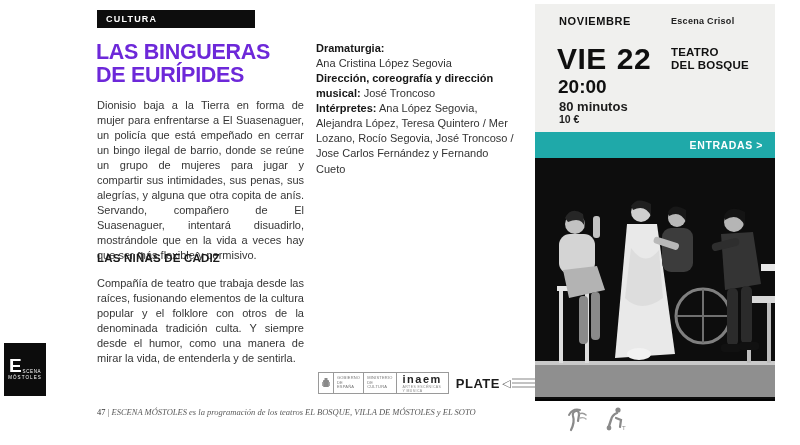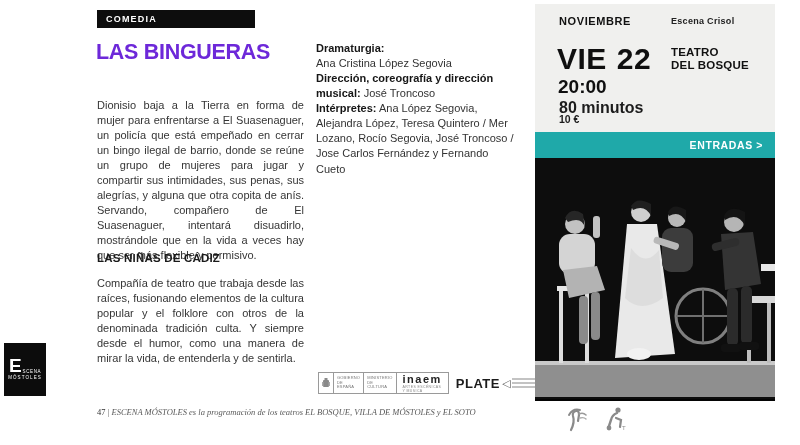--- a/index.html
+++ b/index.html
@@ -86,38 +86,39 @@
 
   
   .event-card{
     left:535px;top:4px;width:240px;height:372px;background:#f0f0ee;
   }
   .card-month{left:24px;top:11px;font-size:11px;font-weight:bold;letter-spacing:0.6px;color:#111;}
   .card-program{left:136px;top:12px;font-size:9px;font-weight:bold;letter-spacing:0.3px;color:#222;}
   .card-day{left:22px;top:38px;font-size:30px;font-weight:bold;color:#0f0f0f;letter-spacing:0.5px;}
   .card-day .daynum{margin-left:10px;}
   .card-time{left:23px;top:72px;font-size:19px;font-weight:bold;color:#0f0f0f;}
-  .card-duration{left:24px;top:95px;font-size:16px;font-weight:bold;color:#1c1c1c;}
+  .card-duration{left:24px;top:95px;font-size:13px;font-weight:bold;color:#1c1c1c;}
   .card-price{left:24px;top:109px;font-size:10.5px;font-weight:bold;color:#1c1c1c;}
   .card-venue{left:136px;top:42px;font-size:11.5px;font-weight:bold;line-height:1.15;color:#111;letter-spacing:0.2px;}
   .tickets-bar{
     left:0;top:128px;width:240px;height:26px;background:#1fa9a9;color:#ffffff;
     font-size:10.5px;font-weight:bold;letter-spacing:0.6px;text-align:right;
     line-height:26px;padding-right:12px;box-sizing:border-box;cursor:pointer;
   }
   .photo-wrap{left:0;top:154px;width:240px;height:241px;background:#0d0d0d;border-bottom:2px solid #050505;}
   .card-icons{left:30px;top:402px;display:flex;gap:14px;align-items:center;}
 </style>
 </head>
 <body>
 
-<div class="abs category-tag">COMEDIA</div>
+<div class="abs category-tag">CULTURA</div>
 
 <div class="abs show-title">
   <span>LAS BINGUERAS</span><br>
+  <span>DE EURÍPIDES</span>
 </div>
 
 <div class="abs synopsis">Dionisio baja a la Tierra en forma de mujer para enfrentarse a El Suasenaguer, un policía que está empeñado en cerrar un bingo ilegal de barrio, donde se reúne un grupo de mujeres para jugar y compartir sus intimidades, sus penas, sus alegrías, y alguna que otra copita de anís. Servando, compañero de El Suasenaguer, intentará disuadirlo, mostrándole que en la vida a veces hay que ser más flexible y permisivo.</div>
 
 <div class="abs company-heading">LAS NIÑAS DE CÁDIZ</div>
 
 <div class="abs company-text">Compañía de teatro que trabaja desde las raíces, fusionando elementos de la cultura popular y el folklore con otros de la denominada tradición culta. Y siempre desde el humor, como una manera de mirar la vida, de entenderla y de sentirla.</div>
 
 <div class="abs credits">
   <p>

